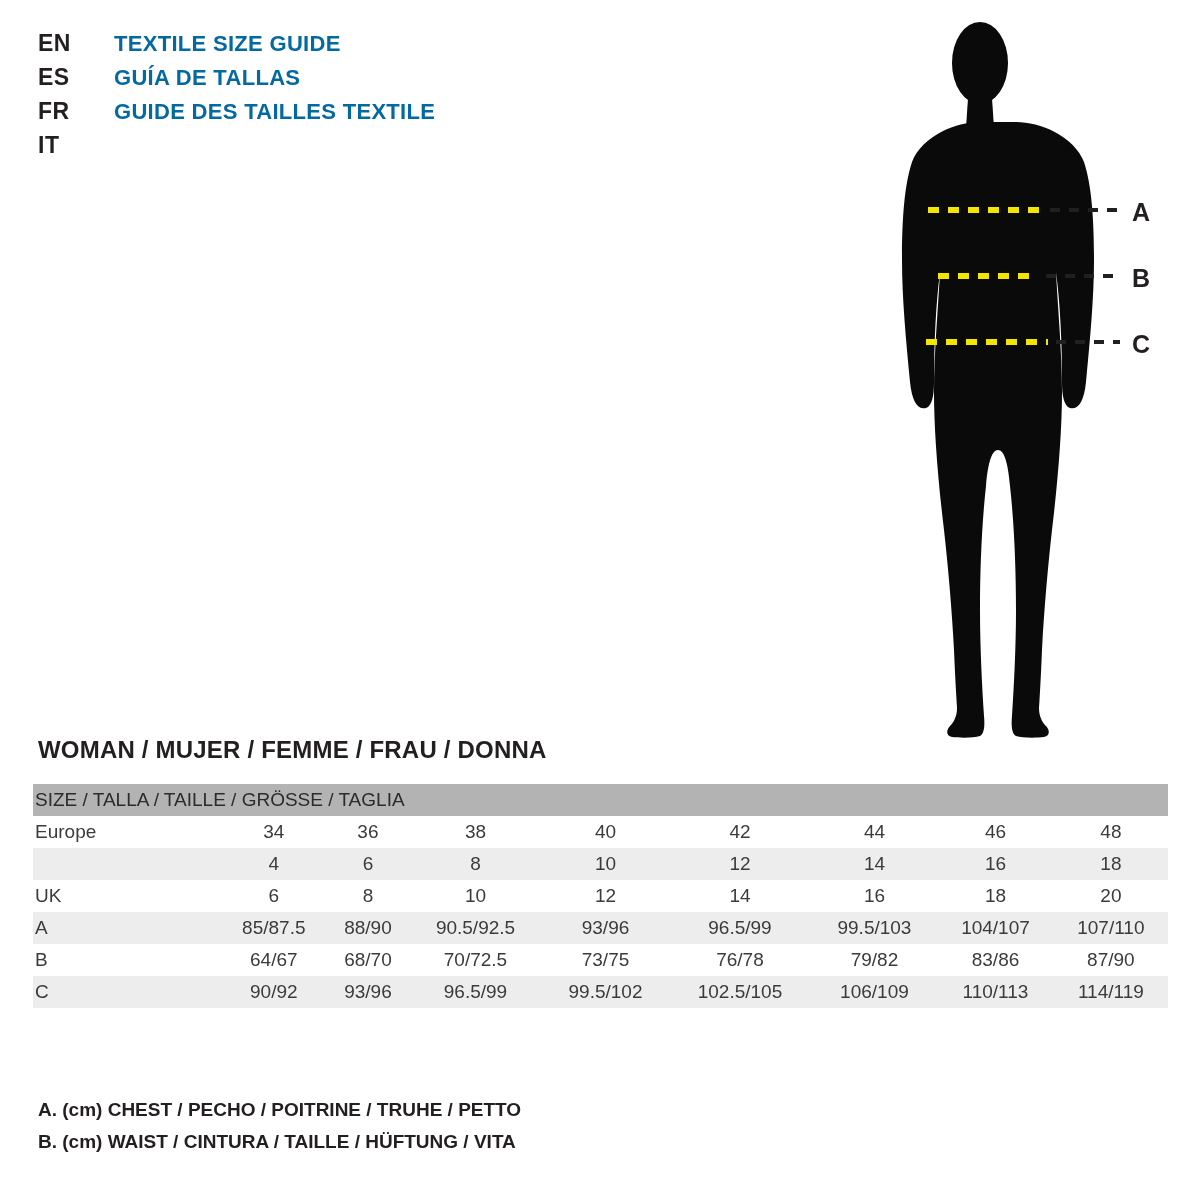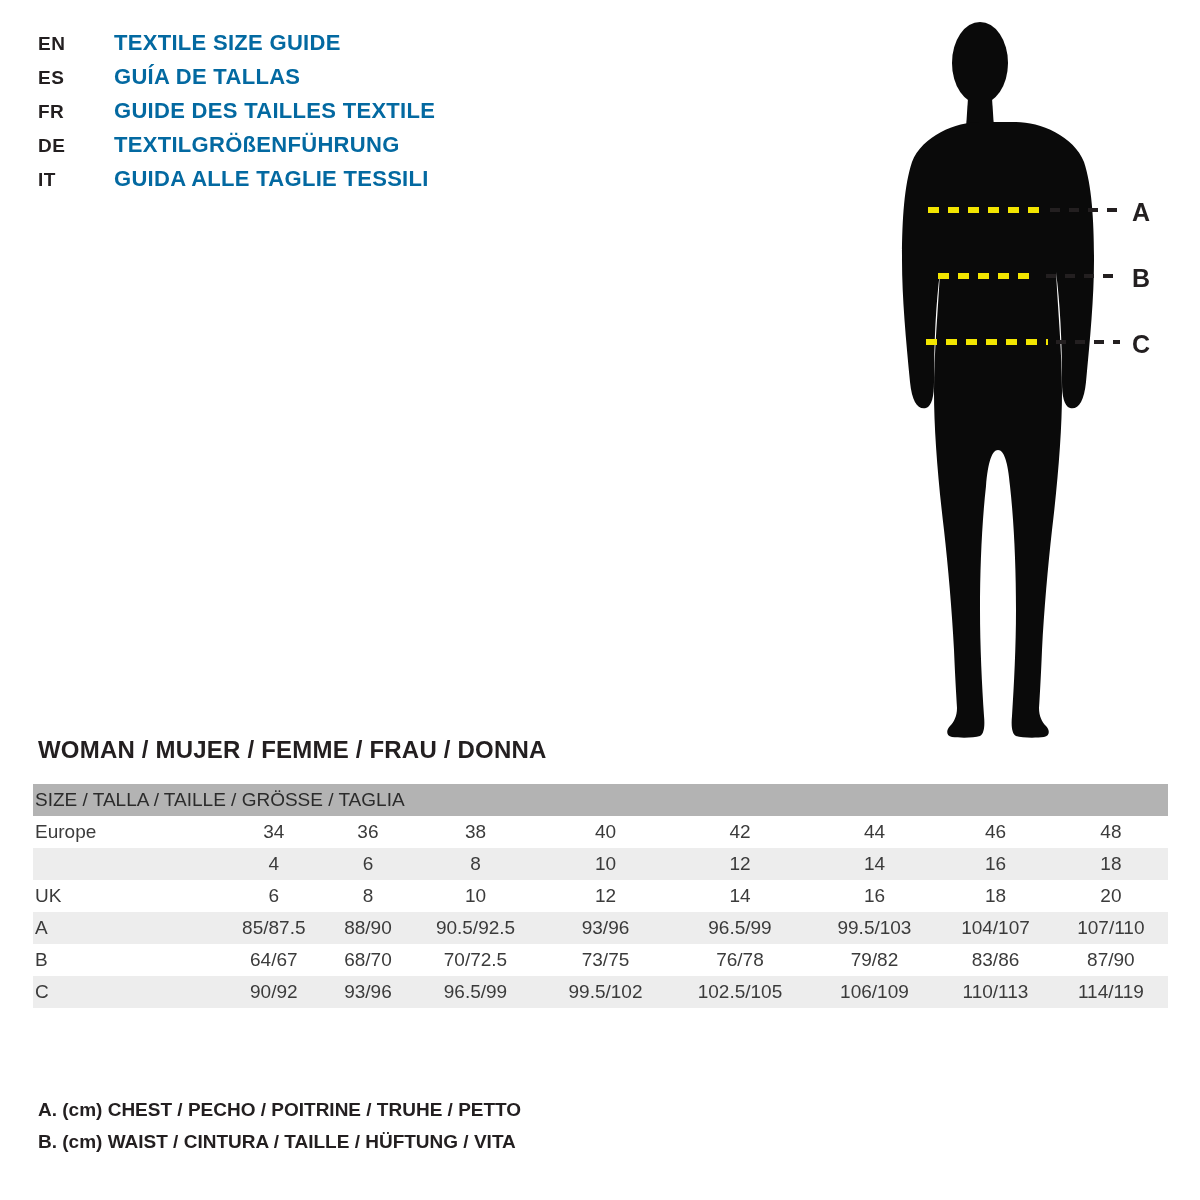--- a/index.html
+++ b/index.html
@@ -23,21 +23,21 @@
     left: 38px;
     width: 620px;
   }
   .lang-row {
     display: flex;
     align-items: baseline;
     height: 34px;
   }
   .lang-code {
     width: 76px;
-    font-size: 19px;
+    font-size: 23px;
     font-weight: bold;
     letter-spacing: 0.5px;
     color: #231f20;
   }
   .lang-text {
     font-size: 22px;
     font-weight: bold;
     letter-spacing: 0.3px;
     color: #0369a1;
     white-space: nowrap;
@@ -132,26 +132,21 @@
   </div>
   <div class="lang-row">
     <div class="lang-code">ES</div>
     <div class="lang-text">GUÍA DE TALLAS</div>
   </div>
   <div class="lang-row">
     <div class="lang-code">FR</div>
     <div class="lang-text">GUIDE DES TAILLES TEXTILE</div>
   </div>
   <div class="lang-row">
-    <div class="lang-code">DE</div>
-    <div class="lang-text">TEXTILGRÖßENFÜHRUNG</div>
-  </div>
-  <div class="lang-row">
     <div class="lang-code">IT</div>
-    <div class="lang-text">GUIDA ALLE TAGLIE TESSILI</div>
   </div>
 </div>
 
 <div class="figure-area">
   <svg class="figure-svg" width="330" height="740" viewBox="0 0 330 740">
 
     <ellipse cx="120" cy="53" rx="28" ry="41" fill="#0a0a0a"></ellipse>
 
     <path d="M108 88 L132 88 L134 118 L106 118 Z" fill="#0a0a0a"></path>
 

